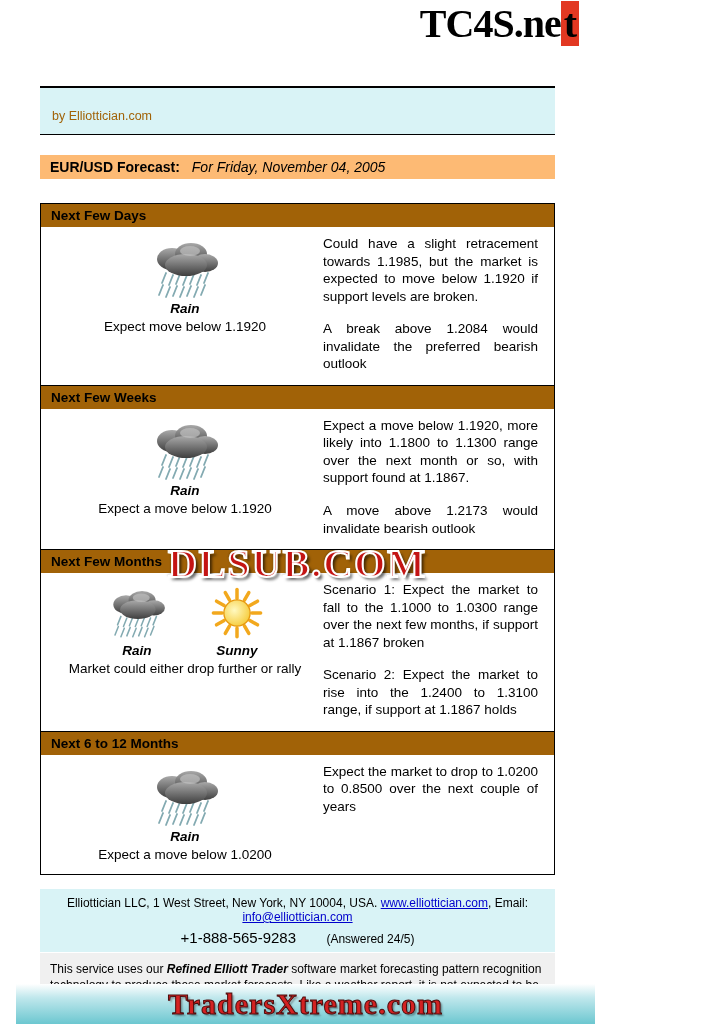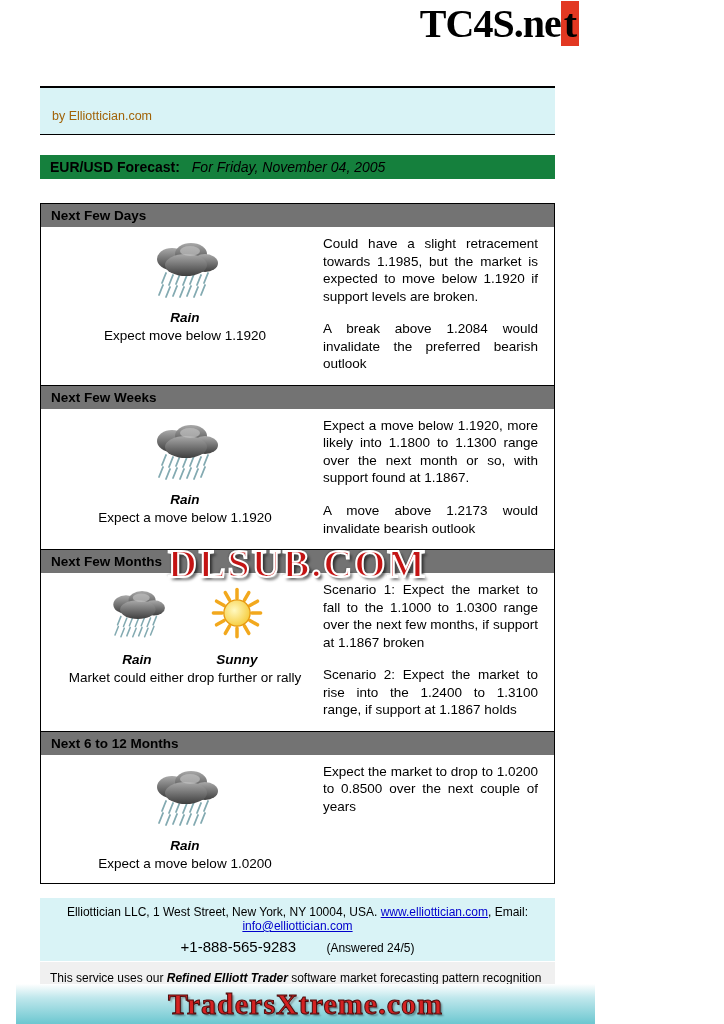--- a/index.html
+++ b/index.html
@@ -25,50 +25,50 @@
     border-top:2px solid #000;border-bottom:1px solid #000;
     background:#d9f3f6;
     display:flex;align-items:center;justify-content:space-between;
     padding:5px 12px;height:36px;
   }
   .header-title{font-size:23px;}
   .header-byline{font-size:12.5px;color:#a16207;padding-top:10px;}
   
   .forecast-bar{
     margin:20px 40px 0 40px;
-    background:#15803d;
+    background:#fdba74;
     padding:4px 10px;
     font-size:14px;
   }
   .forecast-label{font-weight:bold;}
   .forecast-date{font-style:italic;margin-left:8px;}
   
   .main-box{
     margin:24px 40px 0 40px;
     border:1.5px solid #000;
   }
   .section{position:relative;}
   .section + .section{border-top:1px solid #000;}
   .section-header{
-    background:#737373;
+    background:#a16207;
     padding:4px 10px;
     font-weight:bold;font-size:13.5px;
   }
   .section-content{
     display:flex;
     padding:8px 12px 12px 10px;
   }
   .left-col{
     width:268px;flex:0 0 268px;
     display:flex;flex-direction:column;align-items:center;
     padding-top:4px;
   }
   .icon-pair{display:flex;gap:38px;align-items:flex-end;}
   .icon-stack{display:flex;flex-direction:column;align-items:center;}
-  .icon-label{font-weight:bold;font-style:italic;font-size:13.5px;margin-top:11px;}
+  .icon-label{font-weight:bold;font-style:italic;font-size:13.5px;margin-top:2px;}
   .icon-caption{font-size:13.5px;margin-top:3px;white-space:nowrap;}
   .right-col{
     flex:1;font-size:13.5px;line-height:1.3;
     text-align:justify;
     padding:0 4px 0 4px;
   }
   .right-col p{margin:0 0 15px 0;}
   .right-col p:last-child{margin-bottom:0;}
   
   .watermark{

